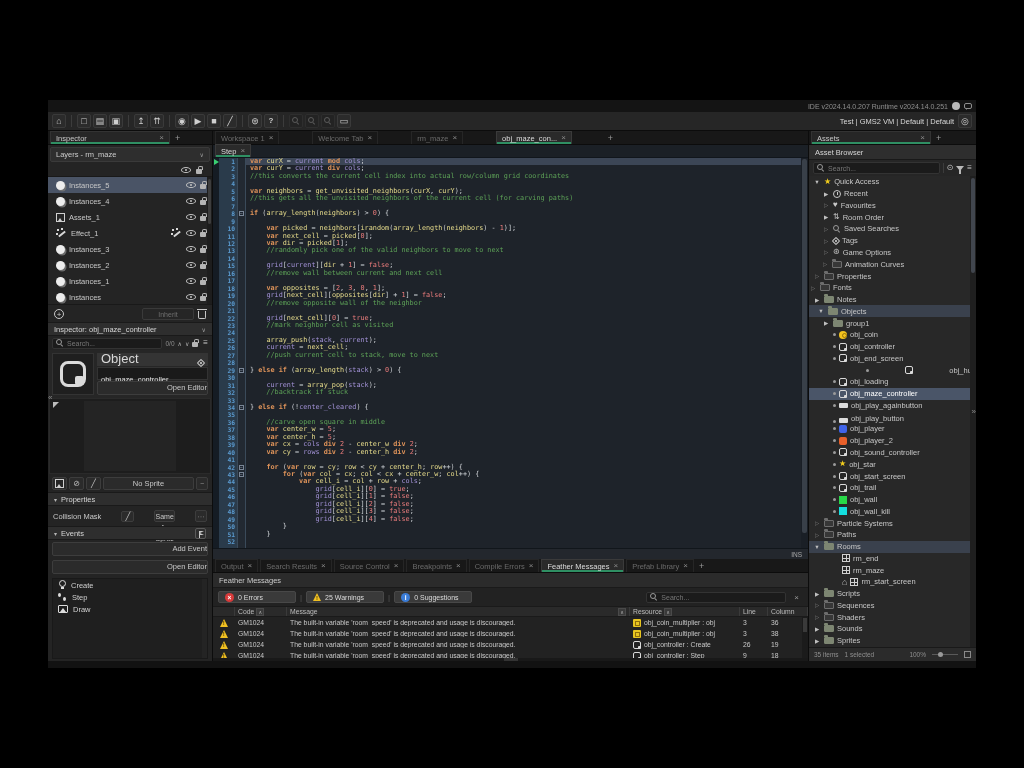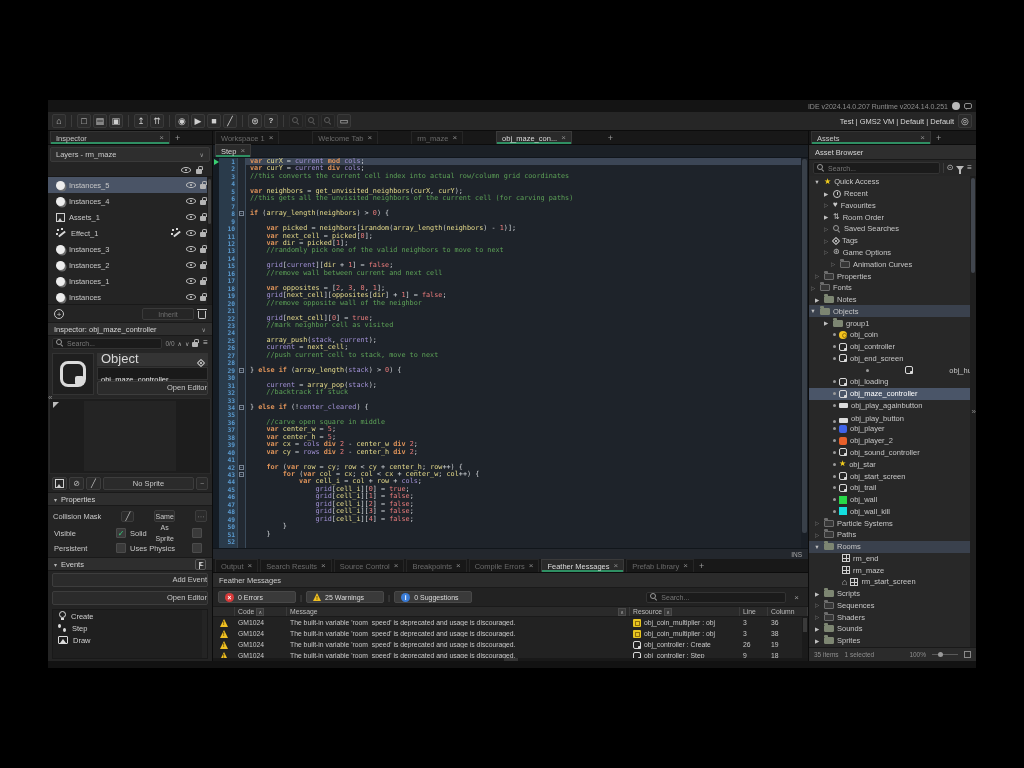--- a/index.html
+++ b/index.html
@@ -397,30 +397,20 @@
       <div class="secthdr">
         <span class="tri">▾</span>
         <span>Properties</span>
       </div>
       <div class="cmrow">
         <span>Collision Mask</span>
         <span class="sbtn" style="width:13px;height:11px">╱</span>
         <span class="cmval">Same As Sprite</span>
         <span class="minibox" style="height:12px">⋯</span>
       </div>
-      <div id="prop-grid">
-          <span>Visible</span>
-          <span class="cb on">✓</span>
-          <span>Solid</span>
-          <span class="cb"></span>
-          <span>Persistent</span>
-          <span class="cb"></span>
-          <span>Uses Physics</span>
-          <span class="cb"></span>
-        </div>
       <div class="secthdr">
         <span class="tri">▾</span>
         <span>Events</span>
         <span class="i-flagbox" style="margin-left:auto"></span>
       </div>
       <div class="btn evbtn">Add Event</div>
       <div class="btn evbtn">Open Editor</div>
       <div id="events-list">
           <div class="evscroll"></div>
           <div class="evrow">
@@ -880,41 +870,41 @@
           <div class="trow" style="padding-left: 13px;">
             <span class="arw hollow">▷</span>
             <span class="i-tag"></span>
             <span>Tags</span>
           </div>
           <div class="trow" style="padding-left: 13px;">
             <span class="arw hollow">▷</span>
             <span class="gly">⊛</span>
             <span>Game Options</span>
           </div>
-          <div class="trow" style="padding-left: 20px;">
+          <div class="trow" style="padding-left: 12px;">
             <span class="arw hollow">▷</span>
             <span class="i-folder"></span>
             <span>Animation Curves</span>
           </div>
           <div class="trow" style="padding-left: 4px;">
             <span class="arw hollow">▷</span>
             <span class="i-folder"></span>
             <span>Properties</span>
           </div>
           <div class="trow" style="padding-left: 0;">
             <span class="arw hollow">▷</span>
             <span class="i-folder"></span>
             <span>Fonts</span>
           </div>
           <div class="trow" style="padding-left: 4px;">
             <span class="arw">▶</span>
             <span class="i-folder filled"></span>
             <span>Notes</span>
           </div>
-          <div class="trow sel2" style="padding-left: 0;">
+          <div class="trow sel2" style="padding-left: 8px;">
             <span class="arw">▼</span>
             <span class="i-folder filled"></span>
             <span>Objects</span>
           </div>
           <div class="trow" style="padding-left: 13px;">
             <span class="arw">▶</span>
             <span class="i-folder filled"></span>
             <span>group1</span>
           </div>
           <div class="trow" style="padding-left: 13px;">

